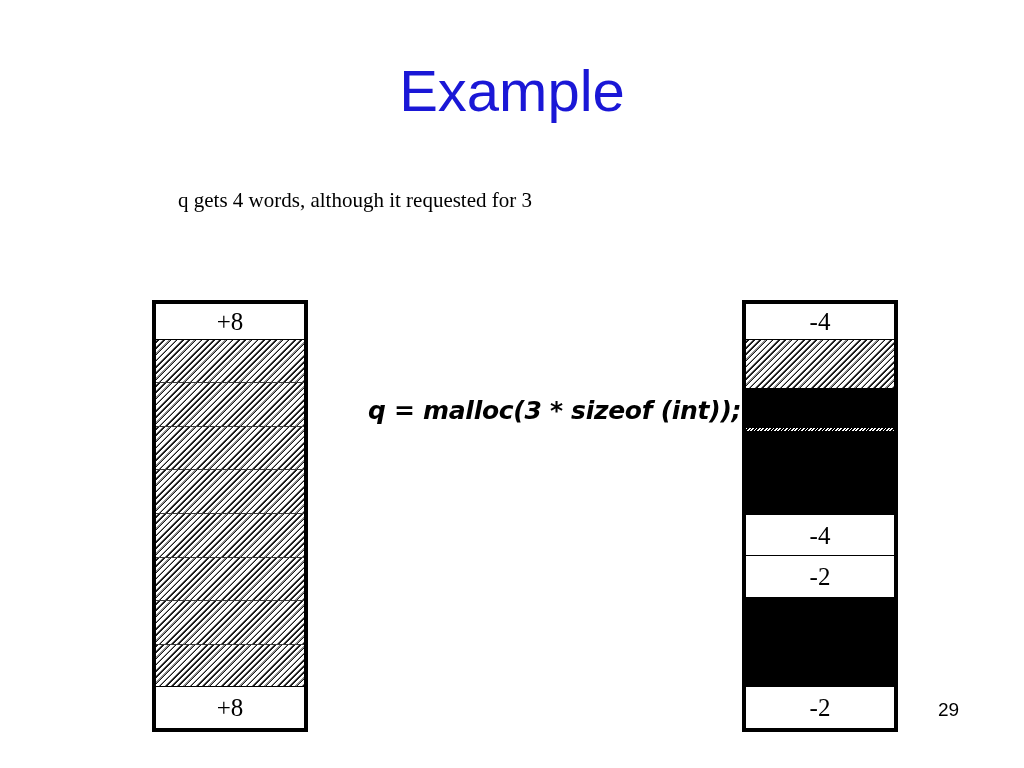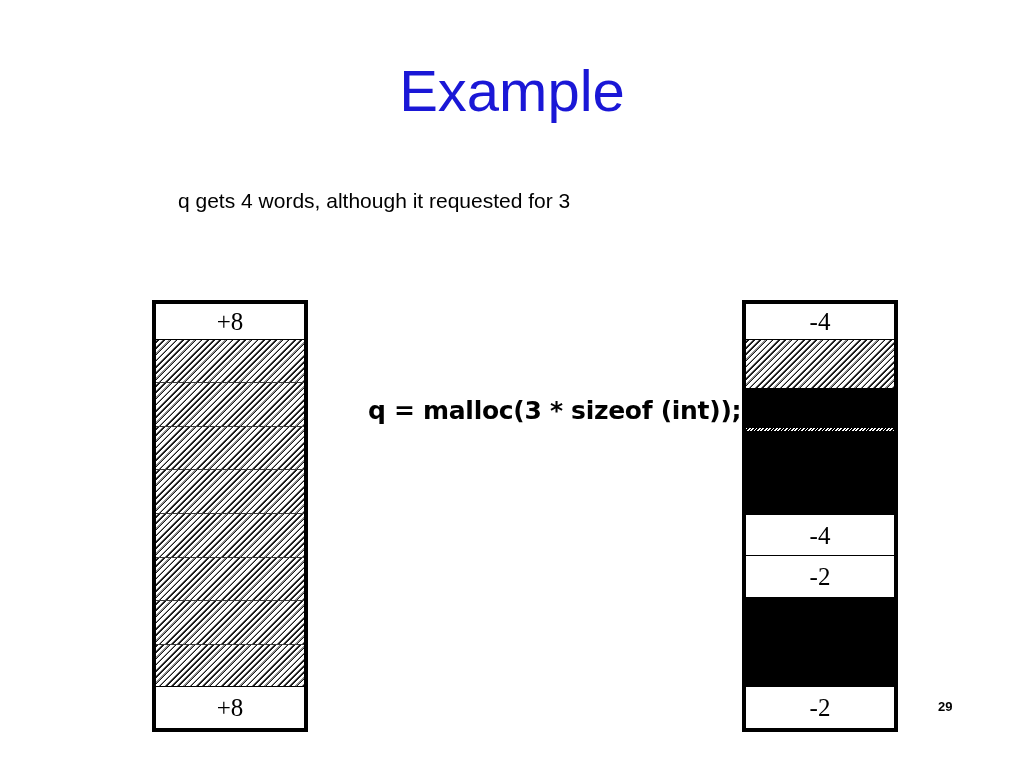--- a/index.html
+++ b/index.html
@@ -36,40 +36,40 @@
     color: #1a17d6;
     line-height: 1;
     white-space: nowrap;
   }
 
   
   .subtitle-note {
     position: absolute;
     left: 178px;
     top: 188px;
-    font-family: Liberation Sans, sans-serif;
+    font-family: Liberation Serif, serif;
     font-size: 21px;
     font-weight: 400;
     color: #000000;
     white-space: nowrap;
     line-height: 1.2;
   }
 
   
   .code-line {
     position: absolute;
     font-family: "DejaVu Sans", sans-serif;
     font-size: 25px;
     font-weight: 600;
     color: #000000;
     white-space: nowrap;
     letter-spacing: -0.3px;
     line-height: 1.1;
   }
-  .code-line.q { left: 368px; top: 397px; }
+  .code-line.q { left: 368px; top: 397px; font-style: italic; }
   .code-line.p { left: 368px; top: 623px; }
 
   
   .mem-block {
     position: absolute;
     box-sizing: border-box;
     border: 4px solid #000000;
     background: #ffffff;
     display: flex;
     flex-direction: column;
@@ -136,24 +136,23 @@
         #000000 2.4px
       );
   }
 
   
   .slide-number {
     position: absolute;
     left: 938px;
     top: 700px;
     font-family: "Liberation Sans", sans-serif;
-    font-size: 13px;
+    font-size: 19px;
     color: #000000;
     line-height: 1;
-    font-weight: bold;
   }
 </style>
 </head>
 <body>
 
 <div id="slide">
 
   <div class="slide-title">Example</div>
 
   <div class="subtitle-note">q gets 4 words, although it requested for 3</div>

